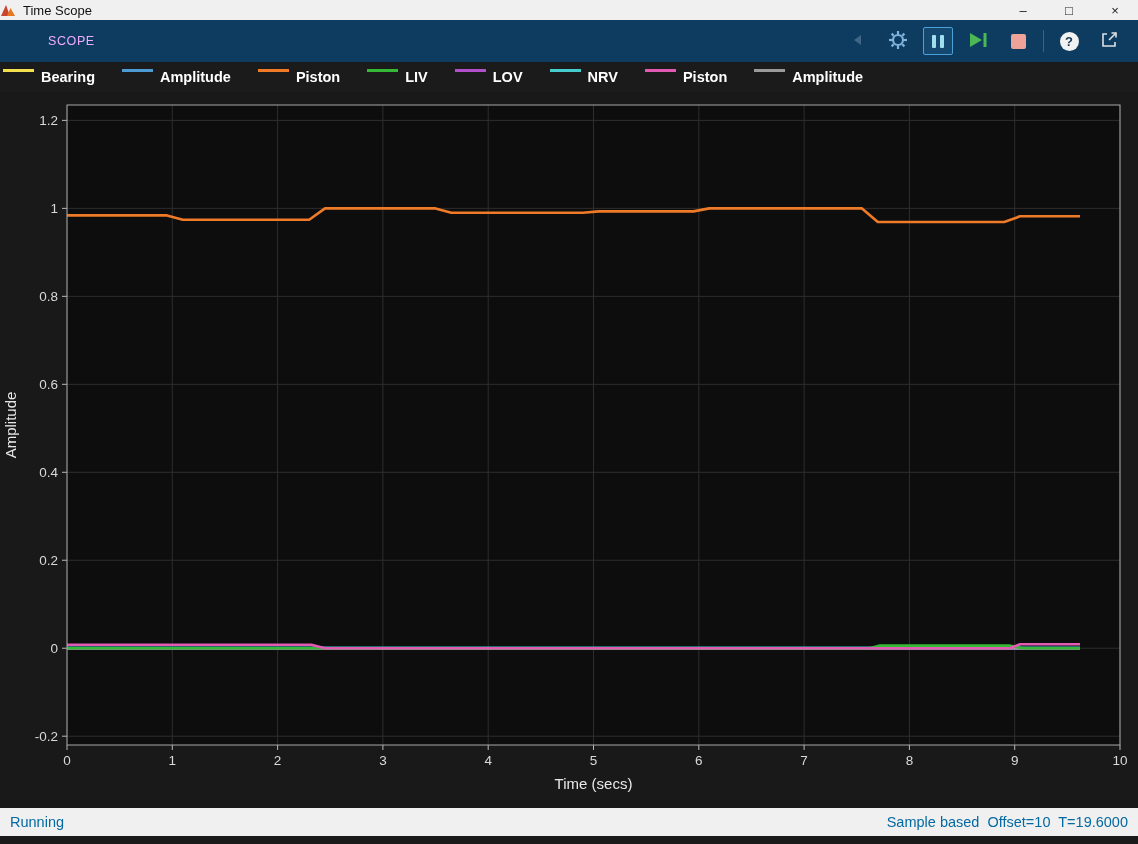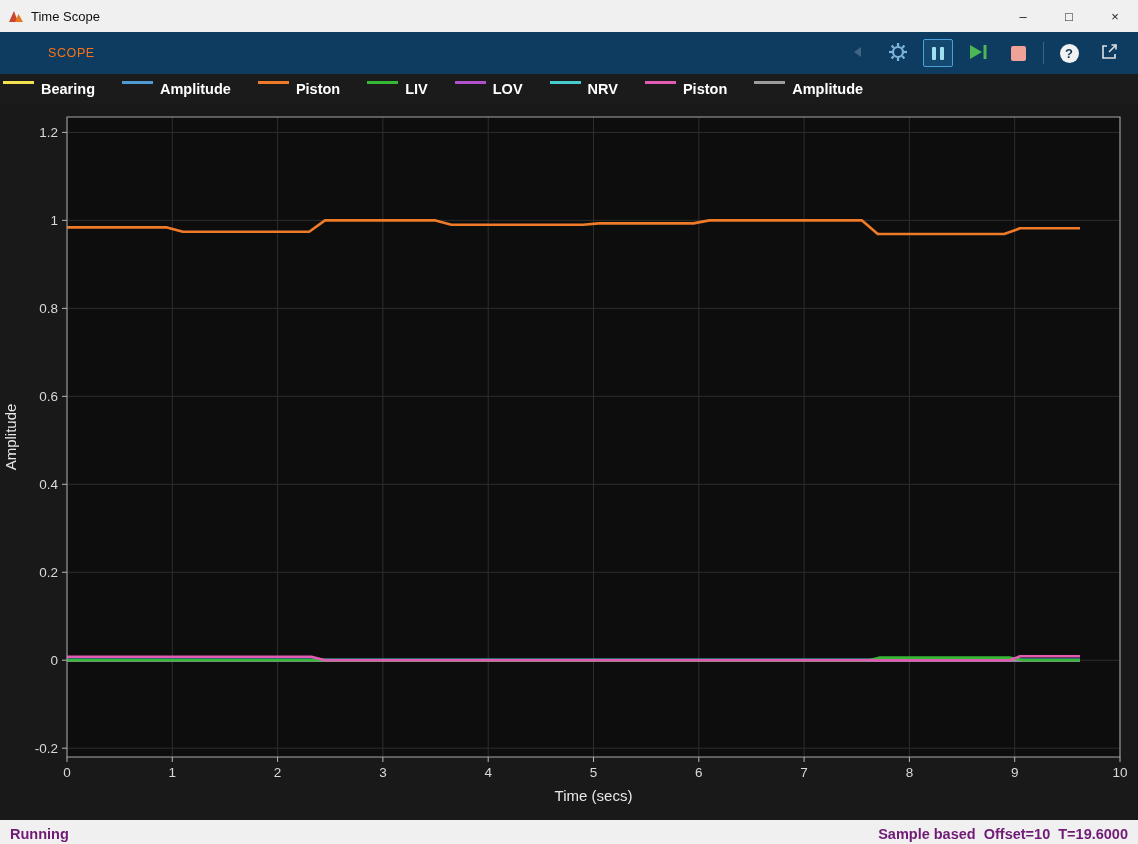--- a/index.html
+++ b/index.html
@@ -1,30 +1,30 @@
 <!DOCTYPE html>
 <html><head>
 <meta charset="utf-8">
 <style>
   * { margin: 0; padding: 0; box-sizing: border-box; }
   html, body { width: 1138px; height: 844px; }
   body { font-family: "Liberation Sans", sans-serif; background: #1a1a1a; overflow: hidden; }
   .window { width: 1138px; height: 844px; display: flex; flex-direction: column; }
 
   
-  .titlebar { height: 32px; background: #f0f0f0; display: flex; align-items: center; padding-left: 8px; gap: 7px; flex: 0 0 auto; }
+  .titlebar { height: 20px; background: #f0f0f0; display: flex; align-items: center; gap: 7px; flex: 0 0 auto; }
   .app-icon { width: 16px; height: 16px; display: inline-flex; }
   .title { font-size: 13px; color: #111; }
   .win-controls { margin-left: auto; display: flex; height: 100%; }
   .win-btn { width: 46px; height: 100%; border: none; background: transparent; font-size: 13px; color: #222; font-family: "Liberation Sans", sans-serif; }
 
   
   .ribbon { height: 42px; background: #0e3c61; display: flex; align-items: center; flex: 0 0 auto; }
   .tabs { display: flex; height: 100%; align-items: stretch; padding-left: 22px; }
-  .tab { color: #f97316; font-size: 12.5px; letter-spacing: 0.6px; padding: 0 26px; display: flex; align-items: center; }
+  .tab { color: #f0abfc; font-size: 12.5px; letter-spacing: 0.6px; padding: 0 26px; display: flex; align-items: center; }
   .toolbar { margin-left: auto; display: flex; align-items: center; gap: 10px; padding-right: 14px; }
   .tool-btn { background: transparent; border: none; display: flex; align-items: center; justify-content: center; width: 30px; height: 28px; }
   .pause-btn { border: 1px solid #4aa0d8; background: #15486e; border-radius: 2px; gap: 4px; }
   .pause-bar { width: 4px; height: 13px; background: #9fdff0; border-radius: 1px; }
   .stop-square { width: 15px; height: 15px; background: #efa297; border-radius: 2px; }
   .help-circle { width: 19px; height: 19px; border-radius: 50%; background: #f2f2f2; color: #143553; font-size: 13px; font-weight: bold; display: flex; align-items: center; justify-content: center; }
   .tool-divider { width: 1px; height: 22px; background: #3d6384; }
 
   
   .legendbar { height: 30px; background: #1b1b1b; display: flex; align-items: center; gap: 27px; padding-left: 3px; flex: 0 0 auto; }
@@ -33,21 +33,21 @@
   .legend-label { color: #ffffff; font-size: 14.5px; font-weight: 700; }
 
   
   .plot { height: 716px; background: #191919; flex: 0 0 auto; }
   .plot svg { display: block; }
   .tick-label { font-family: "Liberation Sans", sans-serif; font-size: 13.5px; fill: #d9d9d9; }
   .axis-label { font-family: "Liberation Sans", sans-serif; font-size: 15px; fill: #e8e8e8; }
 
   
   .statusbar { height: 28px; background: #f0f0f0; display: flex; align-items: center; justify-content: space-between; padding: 0 10px 0 10px; flex: 0 0 auto; }
-  .status-text { font-size: 14.5px; color: #701a75; white-space: pre; font-weight: bold; }
+  .status-text { font-size: 14.5px; color: #0369a1; white-space: pre; }
 </style>
 </head>
 <body>
 
 <div class="window">
 
   <div class="titlebar">
     <span class="app-icon">
       <svg width="16" height="16" viewBox="0 0 16 16">
         <polygon points="1,14 6,3 10,14" fill="#c9452c"></polygon>

